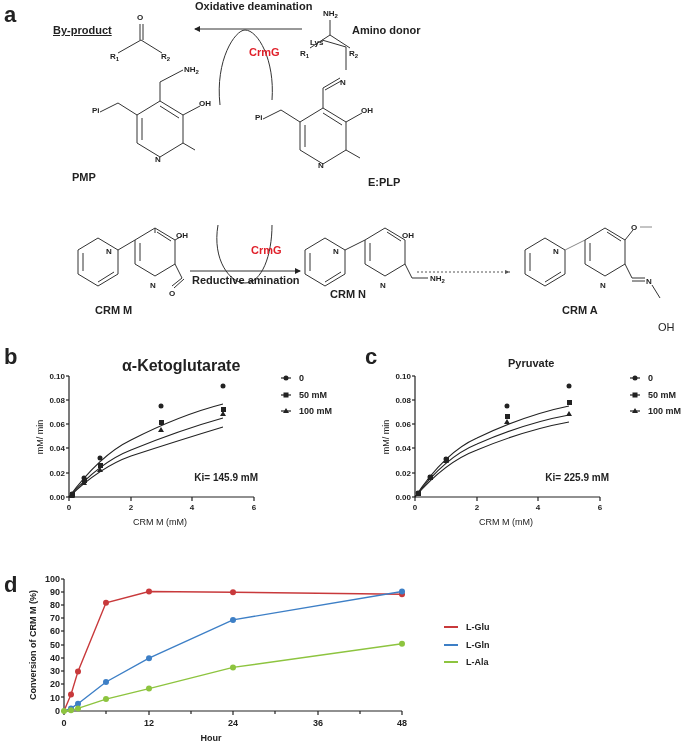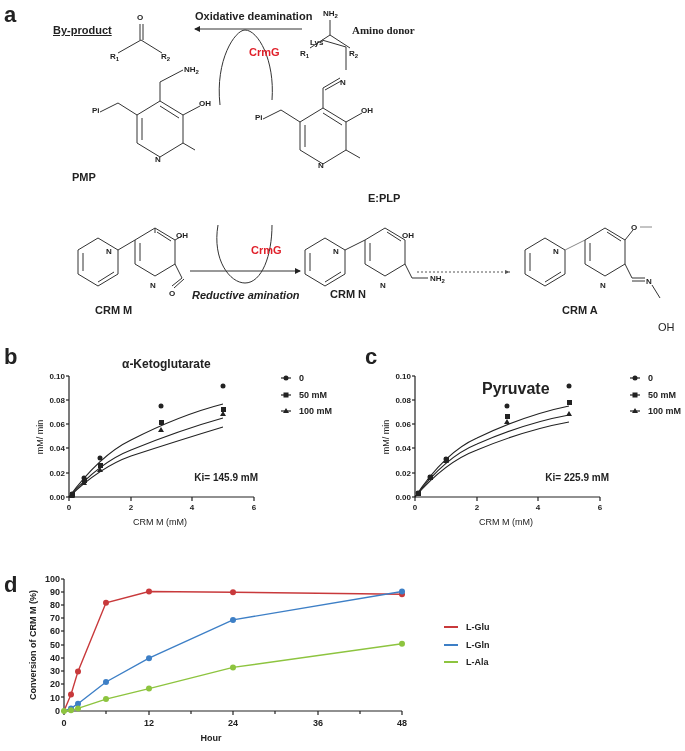--- a/index.html
+++ b/index.html
@@ -133,35 +133,35 @@
       <text x="430" y="281">NH<tspan font-size="6" dy="2">2</tspan></text>
       <text x="631" y="230">O</text>
       <text x="553" y="254">N</text>
       <text x="600" y="288">N</text>
       <text x="646" y="284">N</text>
       <text x="658" y="331" font-size="11" font-weight="normal">OH</text>
     </g>
   </svg>
 
   <div class="abs lbl" style="left:53px;top:24px;text-decoration:underline;">By-product</div>
-  <div class="abs lbl" style="left:195px;top:10px;">Oxidative deamination</div>
+  <div class="abs lbl" style="left:195px;top:0;">Oxidative deamination</div>
   <div class="abs lbl red" style="left:229px;top:46px;">CrmG</div>
-  <div class="abs lbl" style="left:352px;top:24px;font-family:Liberation Serif, serif;">Amino donor</div>
+  <div class="abs lbl" style="left:352px;top:24px;">Amino donor</div>
   <div class="abs lbl" style="left:72px;top:171px;">PMP</div>
-  <div class="abs lbl" style="left:368px;top:192px;">E:PLP</div>
+  <div class="abs lbl" style="left:368px;top:176px;">E:PLP</div>
   <div class="abs lbl red" style="left:231px;top:244px;">CrmG</div>
-  <div class="abs lbl" style="left:192px;top:289px;font-style:italic;">Reductive amination</div>
+  <div class="abs lbl" style="left:192px;top:274px;">Reductive amination</div>
   <div class="abs lbl" style="left:95px;top:304px;">CRM M</div>
   <div class="abs lbl" style="left:330px;top:288px;">CRM N</div>
   <div class="abs lbl" style="left:562px;top:304px;text-align:right;">CRM A</div>
 </div>
 
 <div>
   <div class="abs panel-letter" style="left:4px;top:346px;">b</div>
-  <div class="abs lbl" style="left:122px;top:357px;font-size:12px;">α-Ketoglutarate</div>
+  <div class="abs lbl" style="left:122px;top:357px;font-size:16px;">α-Ketoglutarate</div>
   <svg class="abs" style="left:0;top:370px;" width="340" height="170">
     <g font-size="8" font-weight="bold" fill="#222" text-anchor="end">
       <text x="65" y="9">0.10</text>
       <text x="65" y="33">0.08</text>
       <text x="65" y="57">0.06</text>
       <text x="65" y="81">0.04</text>
       <text x="65" y="106">0.02</text>
       <text x="65" y="130">0.00</text>
     </g>
     <g stroke="#222" stroke-width="1.2">
@@ -225,21 +225,21 @@
     <g font-size="9" font-weight="bold" fill="#222">
       <text x="299" y="11">0</text>
       <text x="299" y="28">50 mM</text>
       <text x="299" y="44">100 mM</text>
     </g>
   </svg>
 </div>
 
 <div>
   <div class="abs panel-letter" style="left:365px;top:346px;">c</div>
-  <div class="abs lbl" style="left:482px;top:357px;font-size:16px;margin-top:23px;">Pyruvate</div>
+  <div class="abs lbl" style="left:508px;top:357px;font-size:11px;">Pyruvate</div>
   <svg class="abs" style="left:340px;top:370px;" width="345" height="170">
     <g font-size="8" font-weight="bold" fill="#222" text-anchor="end">
       <text x="71" y="9">0.10</text>
       <text x="71" y="33">0.08</text>
       <text x="71" y="57">0.06</text>
       <text x="71" y="81">0.04</text>
       <text x="71" y="106">0.02</text>
       <text x="71" y="130">0.00</text>
     </g>
     <g stroke="#222" stroke-width="1.2">

